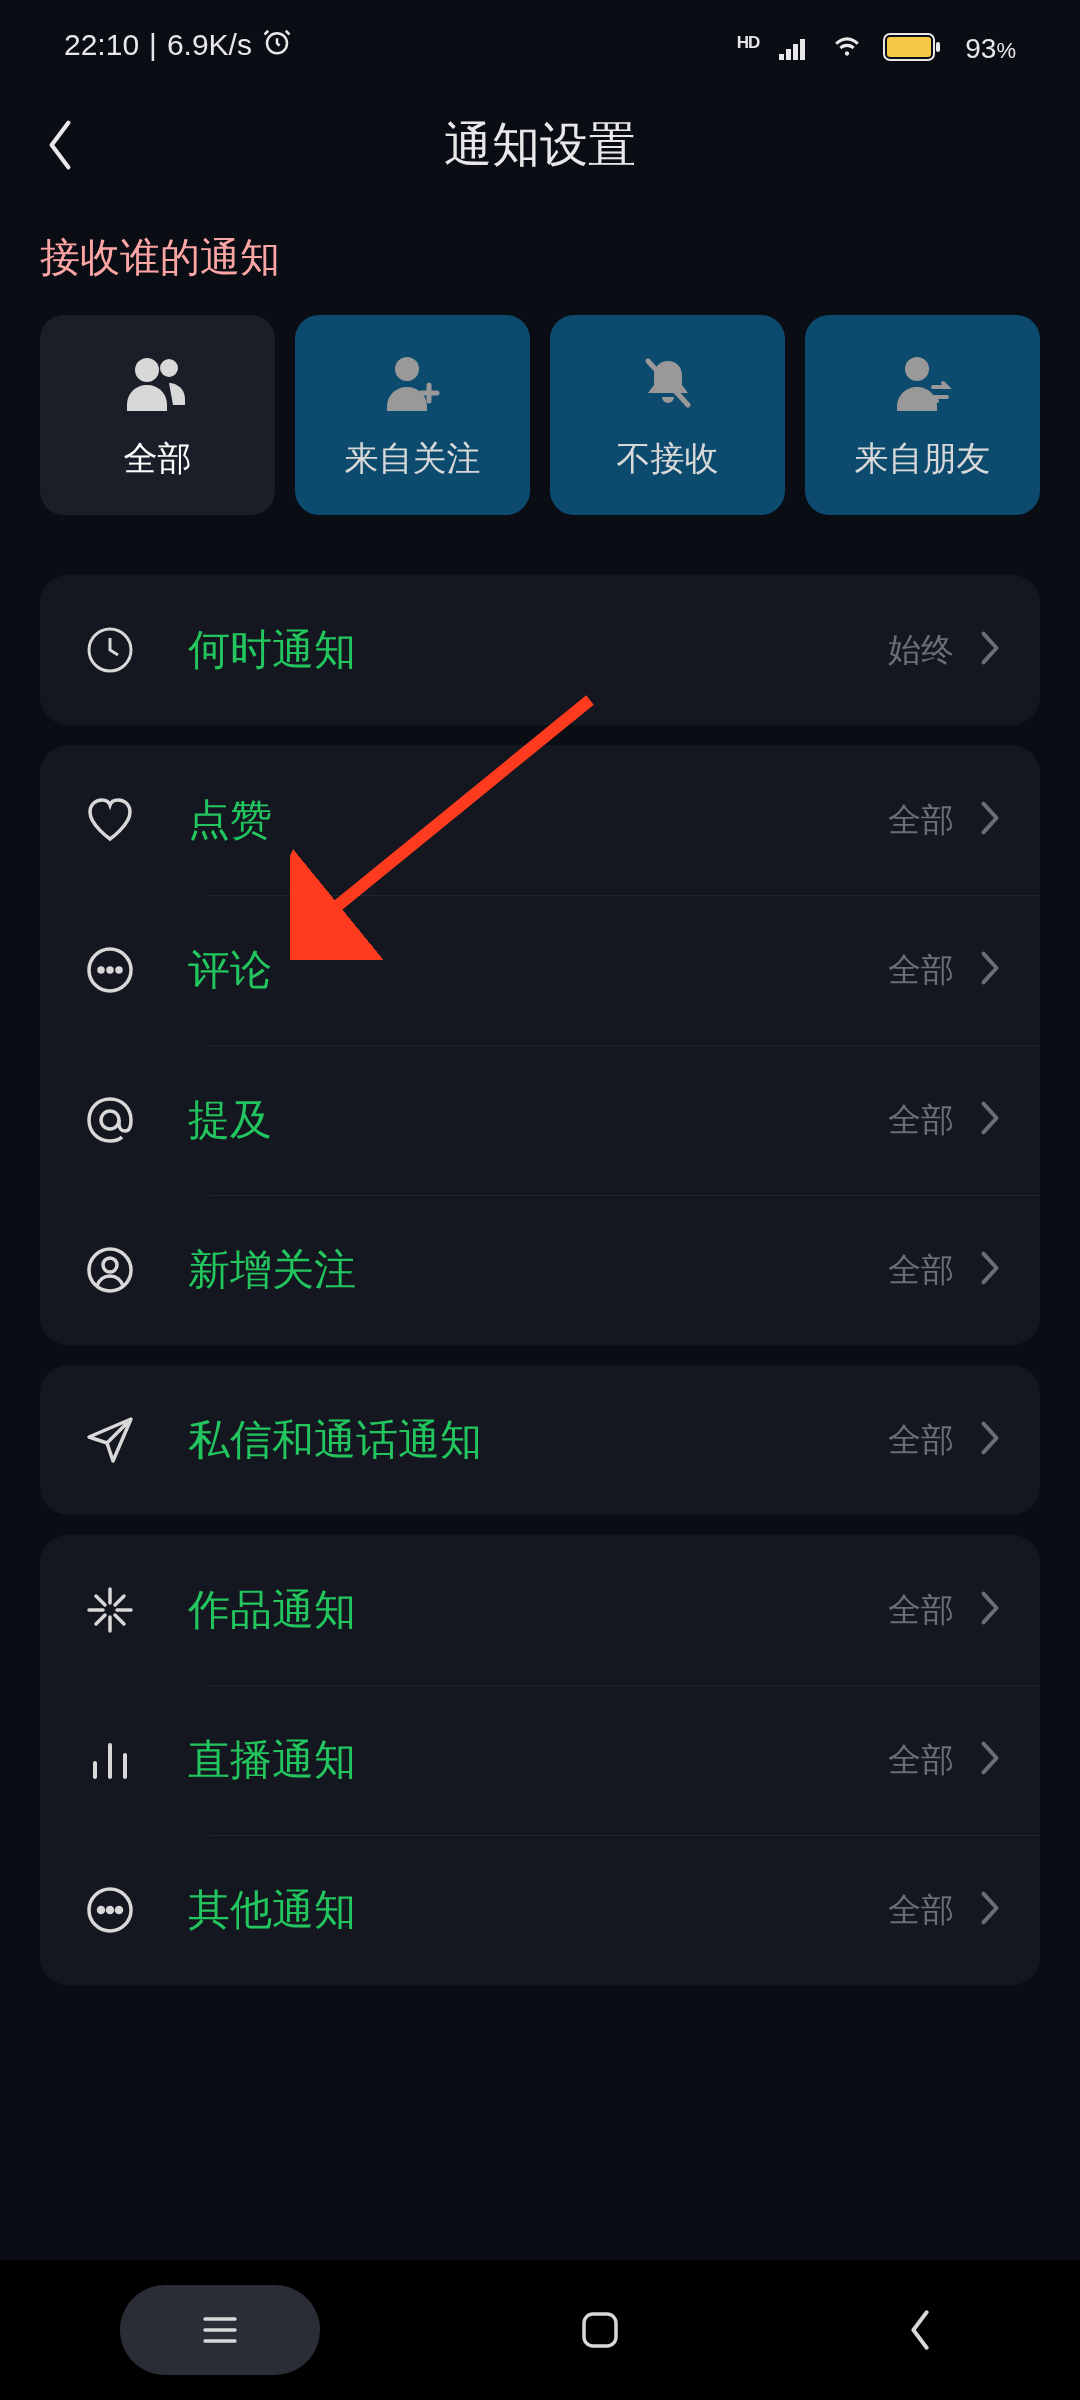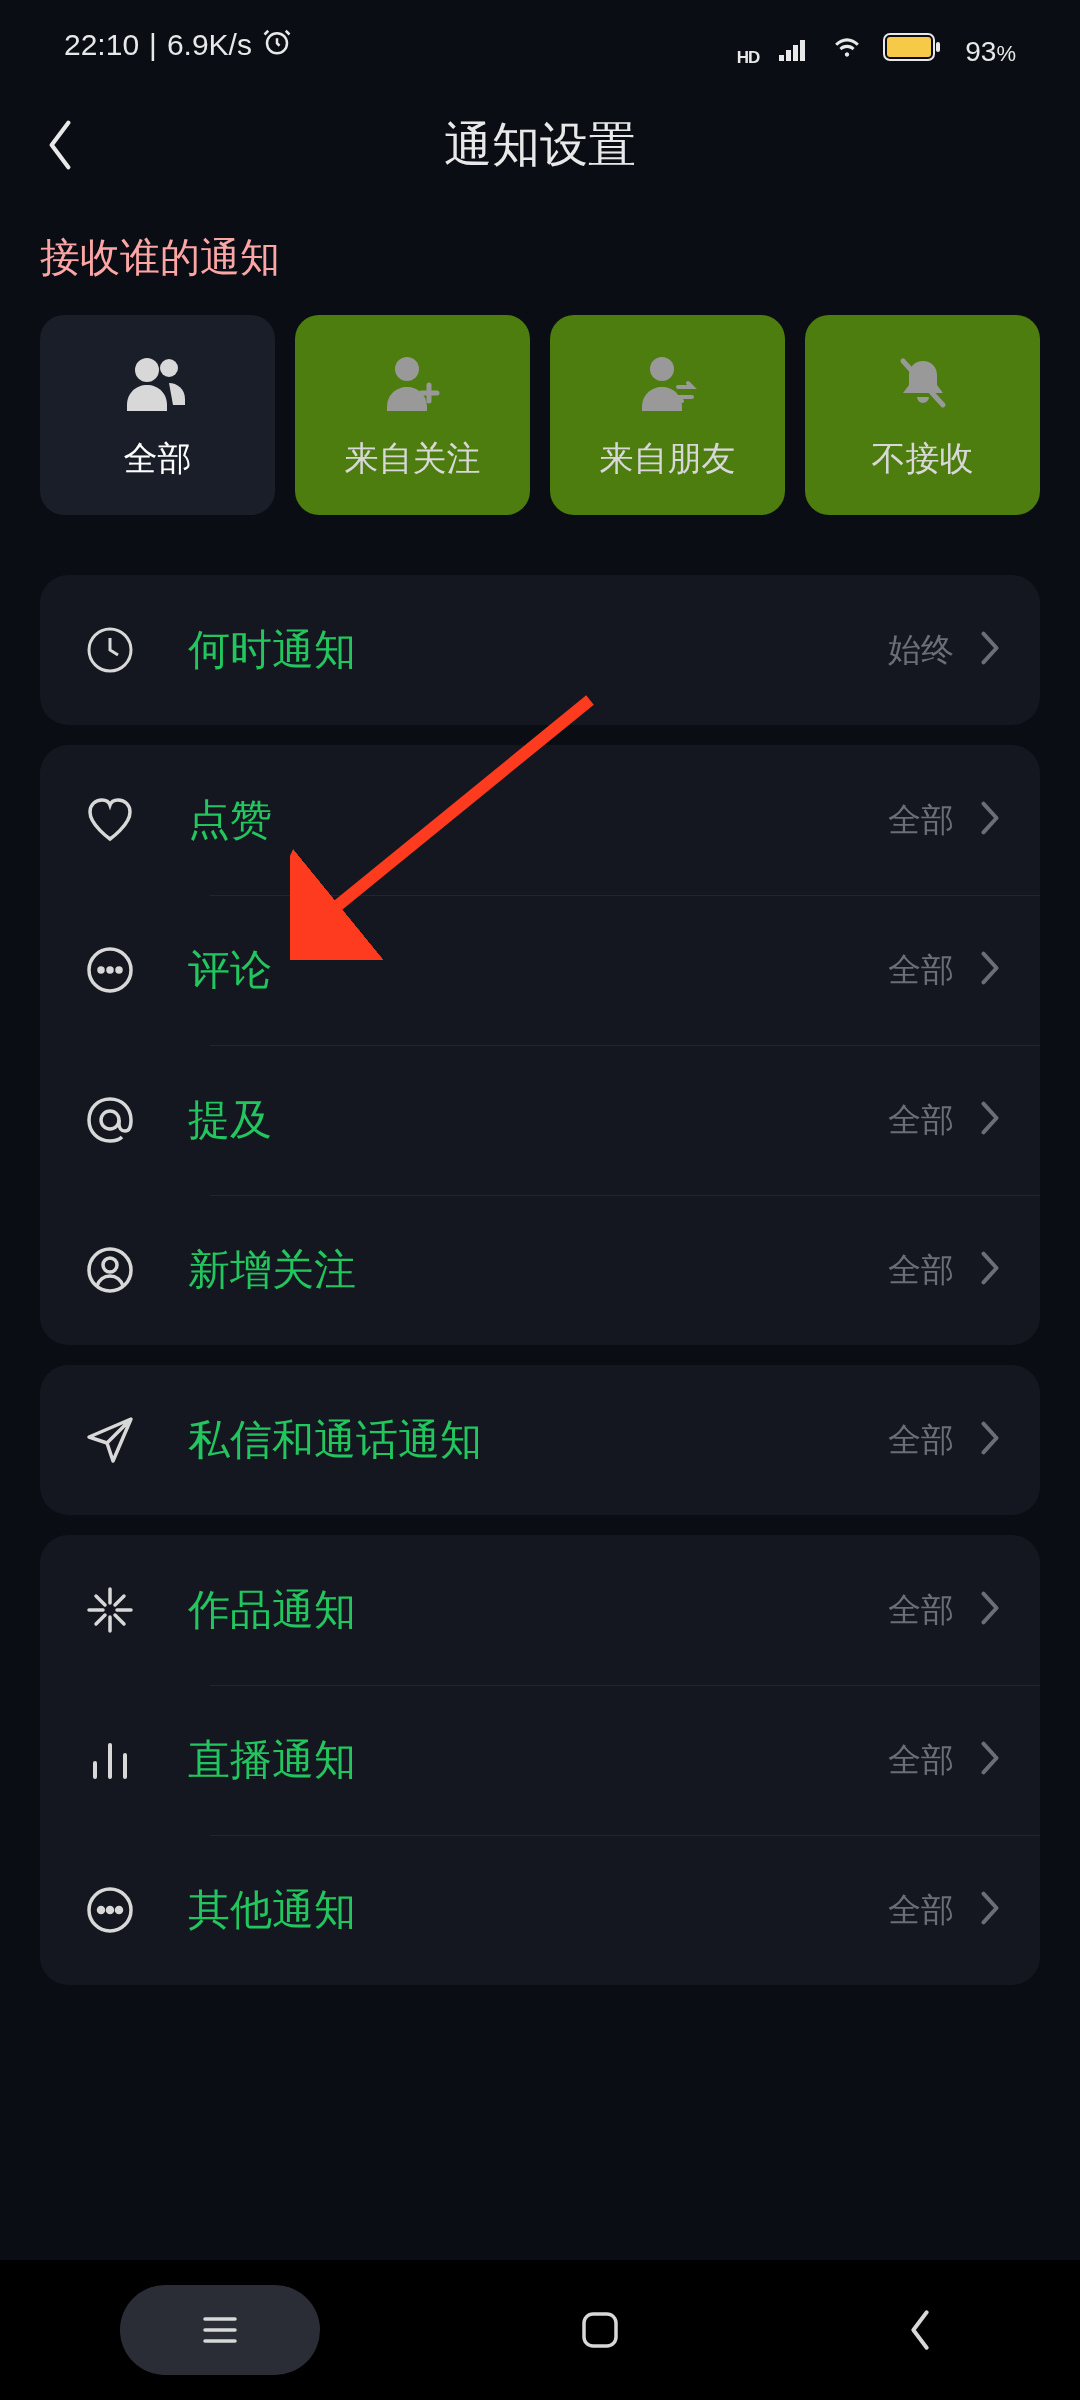--- a/index.html
+++ b/index.html
@@ -1,26 +1,26 @@
 <!DOCTYPE html>
 <html><head>
 <meta charset="utf-8">
 <style>
 *{margin:0;padding:0;box-sizing:border-box;}
 body{width:1080px;height:2400px;background:#0a0d14;font-family:-apple-system,BlinkMacSystemFont,"PingFang SC","Helvetica Neue",sans-serif;color:#e8e8e8;overflow:hidden;position:relative;}
 .status-bar{height:90px;display:flex;align-items:center;justify-content:space-between;padding:0 64px;font-size:30px;color:#e8e8e8;}
 .status-left{display:flex;align-items:center;gap:10px;}
-.status-right{display:flex;align-items:flex-end;gap:20px;margin-top:10px;}
+.status-right{display:flex;align-items:flex-start;gap:20px;margin-top:10px;}
 .battery-percent{font-size:28px;margin-left:4px;}
 .header{height:110px;display:flex;align-items:center;position:relative;}
 .back-btn{position:absolute;left:30px;top:50%;transform:translateY(-50%);width:60px;height:60px;display:flex;align-items:center;justify-content:center;}
 .header-title{width:100%;text-align:center;font-size:48px;font-weight:500;color:#e8e8e8;}
 .section-title{font-size:40px;font-weight:400;padding:30px 40px 20px;color:#fca5a5;}
 .who-cards{display:flex;gap:20px;padding:10px 40px 40px;}
-.who-card{flex:1;background:#4d7c0f;border-radius:24px;height:200px;display:flex;flex-direction:column;align-items:center;justify-content:center;gap:18px;}
+.who-card{flex:1;background:#0c4a6e;border-radius:24px;height:200px;display:flex;flex-direction:column;align-items:center;justify-content:center;gap:18px;}
 .who-card.selected{background:#1a1e28;}
 .who-card .icon-wrap{height:70px;display:flex;align-items:center;justify-content:center;}
 .who-card .label{font-size:34px;color:#d8d8d8;}
 .who-card.selected .label{color:#fff;}
 .list-group{margin:20px 40px;background:#14171f;border-radius:28px;overflow:hidden;}
 .list-item{height:150px;display:flex;align-items:center;padding:0 40px;position:relative;}
 .list-item + .list-item::before{content:"";position:absolute;top:0;left:170px;right:0;height:1px;background:#22252e;}
 .item-icon{width:60px;height:60px;margin-right:48px;display:flex;align-items:center;justify-content:center;flex-shrink:0;}
 .item-label{font-size:42px;color:#22c55e;flex:1;}
 .item-value{font-size:33px;color:#6a6e77;margin-right:26px;}
@@ -101,36 +101,36 @@
       <svg width="64" height="56" viewBox="0 0 64 56" fill="#999">
           <circle cx="26" cy="14" r="12"></circle>
           <path d="M6 52c0-12 9-20 20-20s20 8 20 20v4H6v-4z"></path>
           <path d="M48 30v16M40 38h16" stroke="#999" stroke-width="5" stroke-linecap="round"></path>
         </svg>
     </div>
     <div class="label">来自关注</div>
   </div>
   <div class="who-card">
     <div class="icon-wrap">
+      <svg width="56" height="56" viewBox="0 0 56 56" fill="#999">
+          <path d="M28 6c-8 0-14 6-14 14v10l-6 8h40l-6-8V20c0-8-6-14-14-14zM22 42c0 3 3 6 6 6s6-3 6-6"></path>
+          <line x1="8" y1="6" x2="48" y2="50" stroke="#999" stroke-width="5" stroke-linecap="round"></line>
+        </svg>
+    </div>
+    <div class="label">不接收</div>
+  </div>
+  <div class="who-card">
+    <div class="icon-wrap">
       <svg width="64" height="56" viewBox="0 0 64 56" fill="#999">
           <circle cx="26" cy="14" r="12"></circle>
           <path d="M6 52c0-12 9-20 20-20s20 8 20 20v4H6v-4z"></path>
           <path d="M42 32h14l-4-4M56 42H42l4 4" stroke="#999" stroke-width="4" stroke-linecap="round" fill="none"></path>
         </svg>
     </div>
     <div class="label">来自朋友</div>
-  </div>
-  <div class="who-card">
-    <div class="icon-wrap">
-      <svg width="56" height="56" viewBox="0 0 56 56" fill="#999">
-          <path d="M28 6c-8 0-14 6-14 14v10l-6 8h40l-6-8V20c0-8-6-14-14-14zM22 42c0 3 3 6 6 6s6-3 6-6"></path>
-          <line x1="8" y1="6" x2="48" y2="50" stroke="#999" stroke-width="5" stroke-linecap="round"></line>
-        </svg>
-    </div>
-    <div class="label">不接收</div>
   </div>
 </div>
 
 <div class="list-group">
   <div class="list-item">
     <div class="item-icon">
       <svg width="50" height="50" viewBox="0 0 50 50" fill="none" stroke="#d8d8d8" stroke-width="3">
           <circle cx="25" cy="25" r="21"></circle>
           <path d="M25 13v12l8 5"></path>
         </svg>

